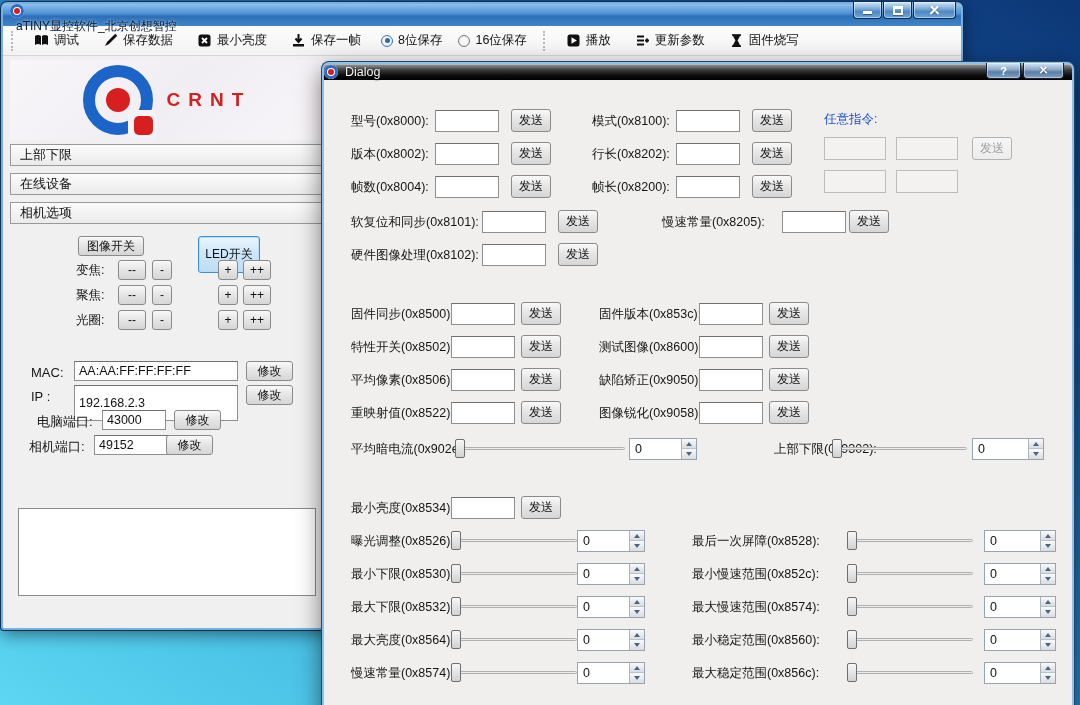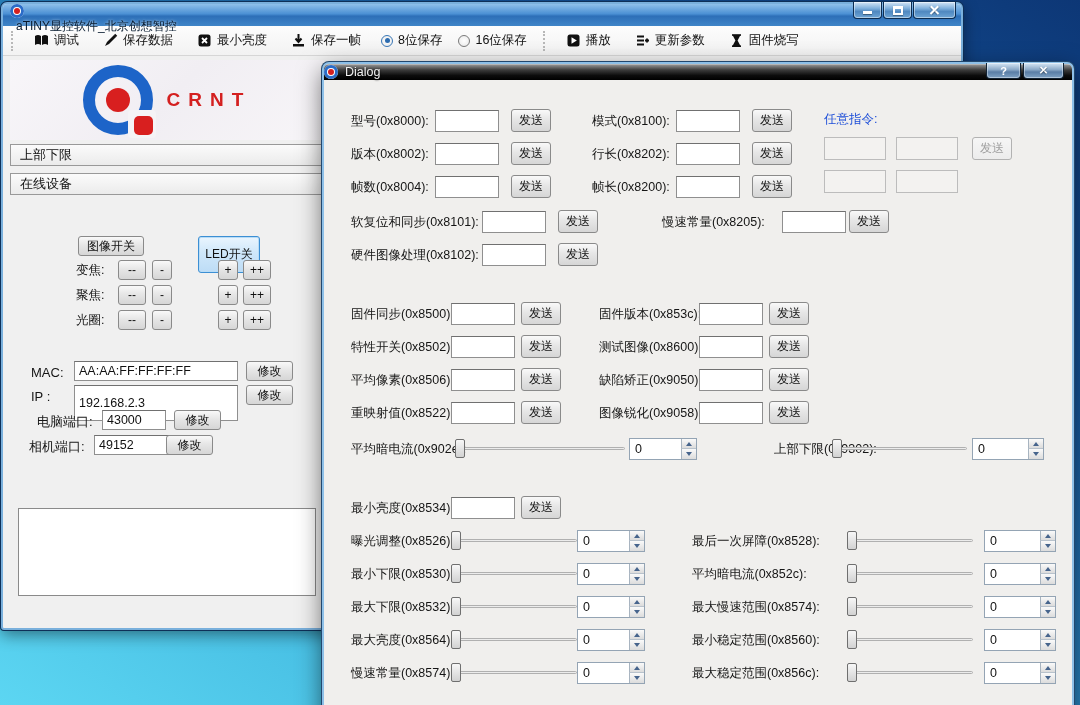--- a/index.html
+++ b/index.html
@@ -201,20 +201,21 @@
           <div class="gapw"></div>
           <div class="tab"></div>
           <div class="dot"></div>
       </div>
       <div class="brand">
         <span class="brand-en">CRNT</span>
       </div>
     </div>
     <div class="side-hdr" style="top:84px">上部下限</div>
     <div class="side-hdr" style="top:113px">在线设备</div>
+    <div class="side-hdr" style="top:142px">相机选项</div>
 
     <div class="cam-panel">
       <div class="btn" style="position:absolute;left:68px;top:14px;width:66px;height:20px">图像开关</div>
       <div class="btn btn-led" style="position:absolute;left:188px;top:14px;width:62px;height:37px">LED开关</div>
 
       <div style="position:absolute;left:0;right:0;top:38px">
 
           <div class="lens-row">
             <span class="ll">变焦:</span>
             <div class="btn lens-btn" style="left:108px;width:28px">--</div>
@@ -547,21 +548,21 @@
             <span class="spin-btn up">
               <i class="tri up"></i>
             </span>
             <span class="spin-btn dn">
               <i class="tri dn"></i>
             </span>
           </div>
         </div>
 
         <div class="frow">
-          <span class="lbl">平均暗电流(0x852c):</span>
+          <span class="lbl">最小慢速范围(0x852c):</span>
           <div class="slider">
             <div class="track"></div>
             <div class="thumb"></div>
           </div>
           <div class="spin">
             <span class="spin-val">0</span>
             <span class="spin-btn up">
               <i class="tri up"></i>
             </span>
             <span class="spin-btn dn">

